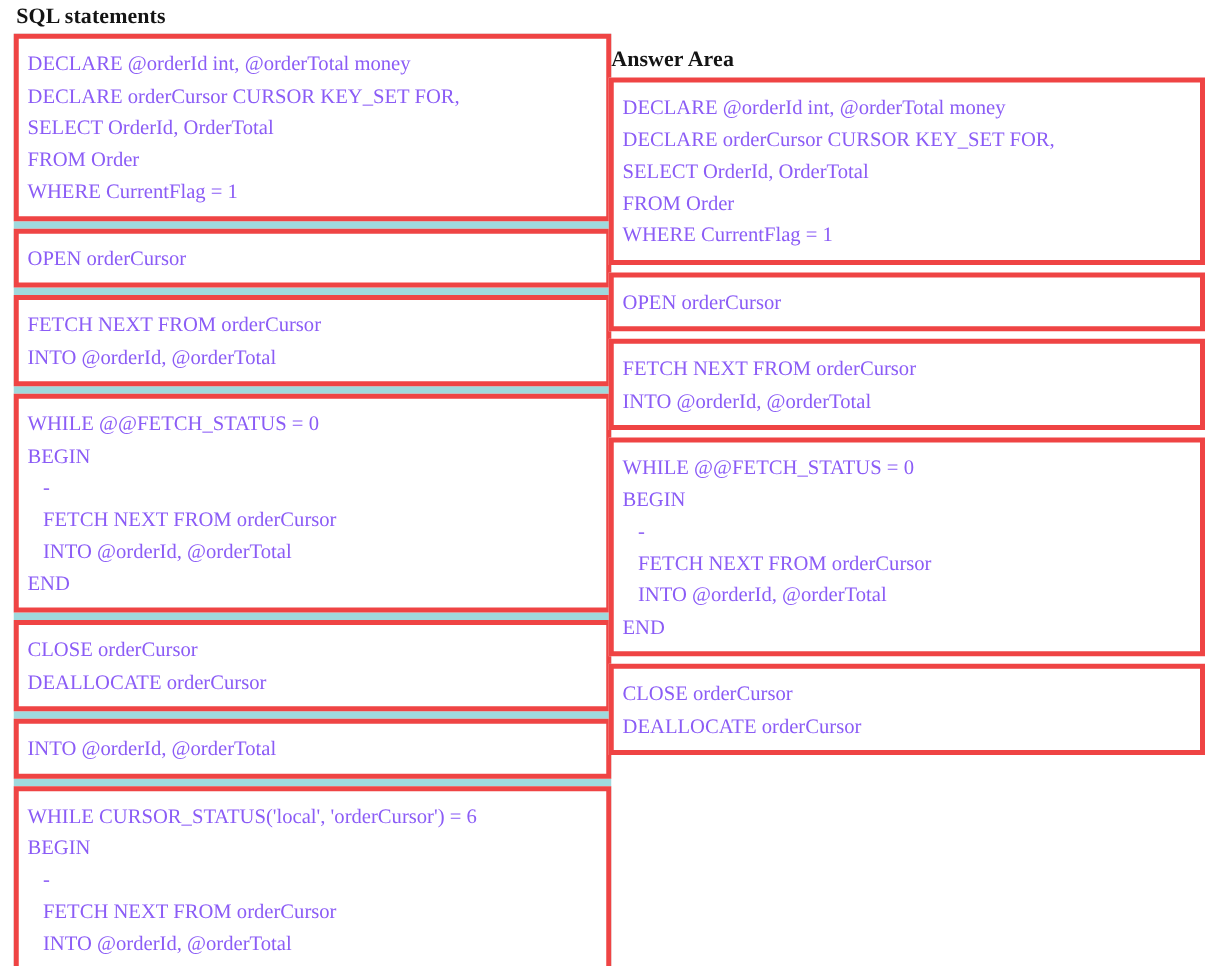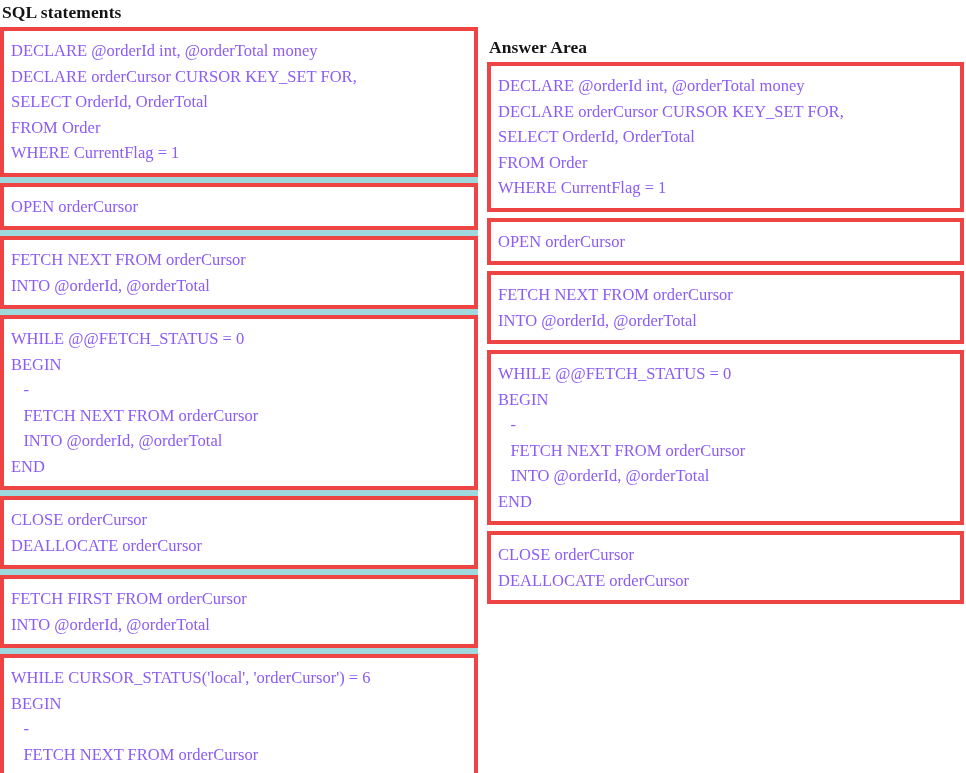--- a/index.html
+++ b/index.html
@@ -19,21 +19,21 @@
     width: 966px;
     height: 773px;
     box-sizing: border-box;
   }
   .column {
     position: absolute;
     top: 0;
     box-sizing: border-box;
   }
   .col-left {
-    left: 0px;
+    left: 11px;
     width: 480px;
   }
   .col-right {
     left: 487px;
     width: 479px;
     margin-top: 35px;
   }
   .col-heading {
     font-size: 17.5px;
     font-weight: bold;
@@ -95,21 +95,21 @@
 
   <div class="column col-left">
     <div class="col-heading">SQL statements</div>
     <div class="stack">
       <div class="stack-inner" id="left-stack">
           <div class="sql-block"><span class="line">DECLARE @orderId int, @orderTotal money</span><span class="line">DECLARE orderCursor CURSOR KEY_SET FOR,</span><span class="line">SELECT OrderId, OrderTotal</span><span class="line">FROM Order</span><span class="line">WHERE CurrentFlag = 1</span></div>
           <div class="sql-block"><span class="line">OPEN orderCursor</span></div>
           <div class="sql-block"><span class="line">FETCH NEXT FROM orderCursor</span><span class="line">INTO @orderId, @orderTotal</span></div>
           <div class="sql-block"><span class="line">WHILE @@FETCH_STATUS = 0</span><span class="line">BEGIN</span><span class="line">   -</span><span class="line">   FETCH NEXT FROM orderCursor</span><span class="line">   INTO @orderId, @orderTotal</span><span class="line">END</span></div>
           <div class="sql-block"><span class="line">CLOSE orderCursor</span><span class="line">DEALLOCATE orderCursor</span></div>
-          <div class="sql-block"><span class="line">FETCH FIRST FROM orderCursor</span><span class="line">INTO @orderId, @orderTotal</span></div>
+          <div class="sql-block"><span class="line">INTO @orderId, @orderTotal</span></div>
           <div class="sql-block"><span class="line">WHILE CURSOR_STATUS('local', 'orderCursor') = 6</span><span class="line">BEGIN</span><span class="line">   -</span><span class="line">   FETCH NEXT FROM orderCursor</span><span class="line">   INTO @orderId, @orderTotal</span><span class="line">END</span></div>
         </div>
     </div>
   </div>
 
   <div class="column col-right">
     <div class="col-heading">Answer Area</div>
     <div class="stack">
       <div class="stack-inner" id="right-stack">
           <div class="sql-block"><span class="line">DECLARE @orderId int, @orderTotal money</span><span class="line">DECLARE orderCursor CURSOR KEY_SET FOR,</span><span class="line">SELECT OrderId, OrderTotal</span><span class="line">FROM Order</span><span class="line">WHERE CurrentFlag = 1</span></div>

